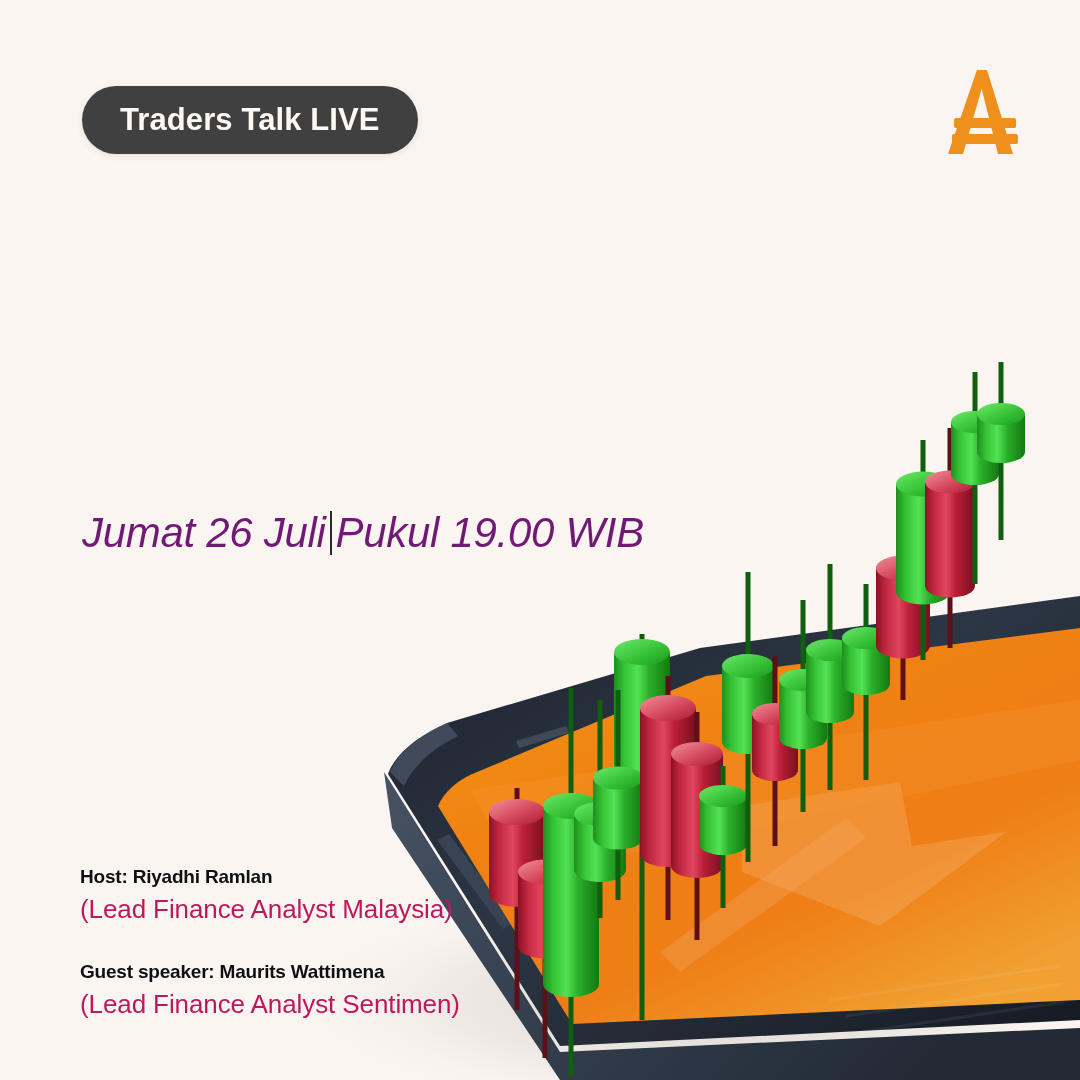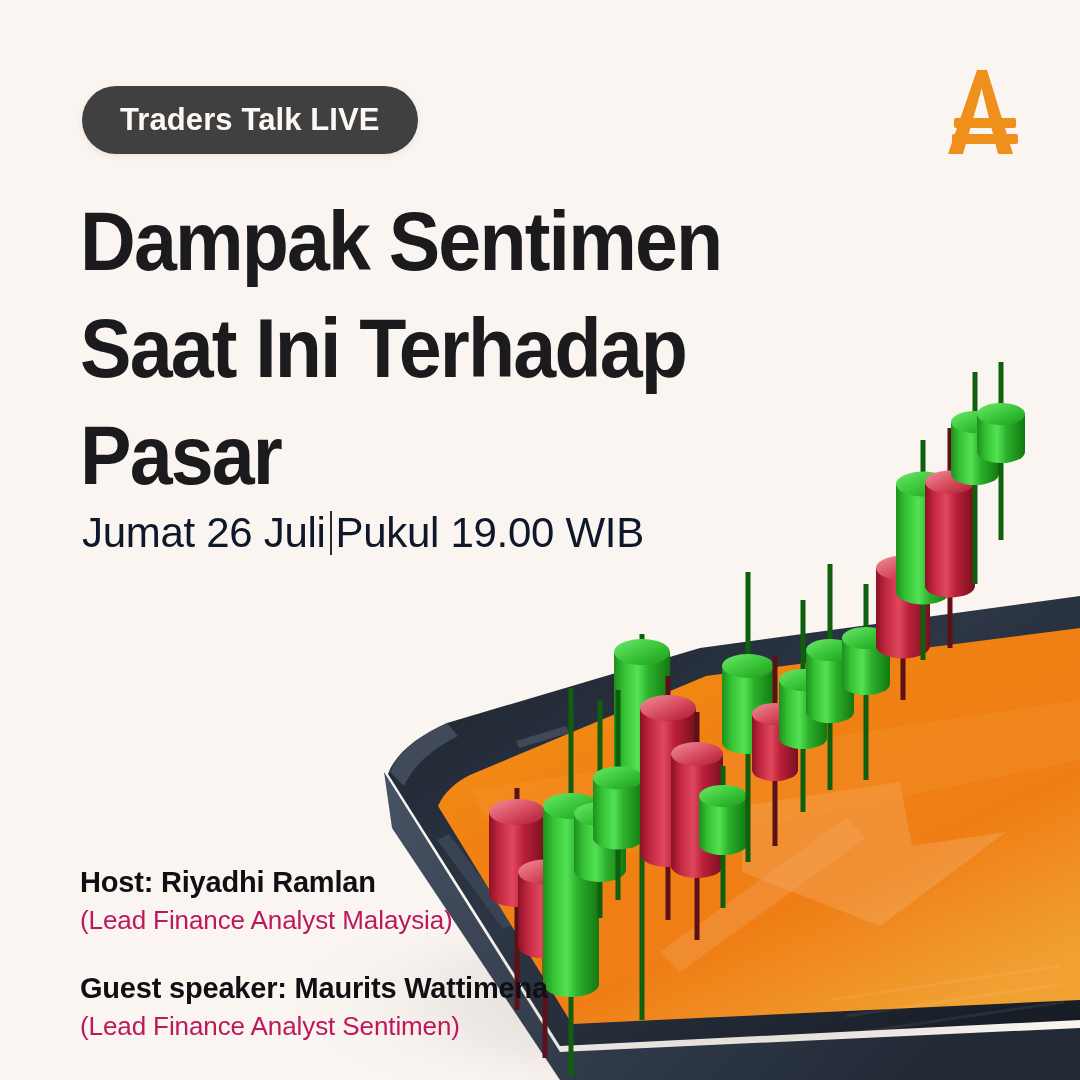--- a/index.html
+++ b/index.html
@@ -73,24 +73,25 @@
   }
 
   
   #datetime-row {
     position: absolute;
     left: 82px;
     top: 509px;
     display: flex;
     align-items: center;
     gap: 4px;
-    color: #0f172a;
+    color: #701a75;
     font-size: 42px;
     letter-spacing: -.3px;
     white-space: nowrap;
+    font-style: italic;
   }
   #datetime-divider {
     display: inline-block;
     width: 2px;
     height: 44px;
     background: #2a2a2e;
   }
 
   
   #illustration {
@@ -106,21 +107,21 @@
   #credits {
     position: absolute;
     left: 80px;
     top: 866px;
     width: 470px;
   }
   .credit-block { margin-bottom: 36px; }
   .credit-block:last-child { margin-bottom: 0; }
   .credit-name {
     color: #101014;
-    font-size: 29px;
+    font-size: 19px;
     font-weight: bold;
     letter-spacing: -.2px;
     white-space: nowrap;
     margin-bottom: 6px;
   }
   .credit-role {
     color: #be185d;
     font-size: 26px;
     letter-spacing: -.1px;
     white-space: nowrap;
@@ -358,25 +359,20 @@
 
       <rect x="26" y="56" width="62" height="10" rx="2"></rect>
       <rect x="24" y="72" width="66" height="10" rx="2"></rect>
     </g>
   </svg>
 
   <div id="badge">
     <span id="badge-label">Traders Talk LIVE</span>
   </div>
 
-  <div id="headline">
-    <div class="headline-line">Dampak Sentimen</div>
-    <div class="headline-line">Saat Ini Terhadap</div>
-    <div class="headline-line">Pasar</div>
-  </div>
 
   <div id="datetime-row">
     <span>Jumat 26 Juli</span>
     <span id="datetime-divider"></span>
     <span>Pukul 19.00 WIB</span>
   </div>
 
   <div id="credits">
     <div class="credit-block">
       <div class="credit-name">Host: Riyadhi Ramlan</div>

